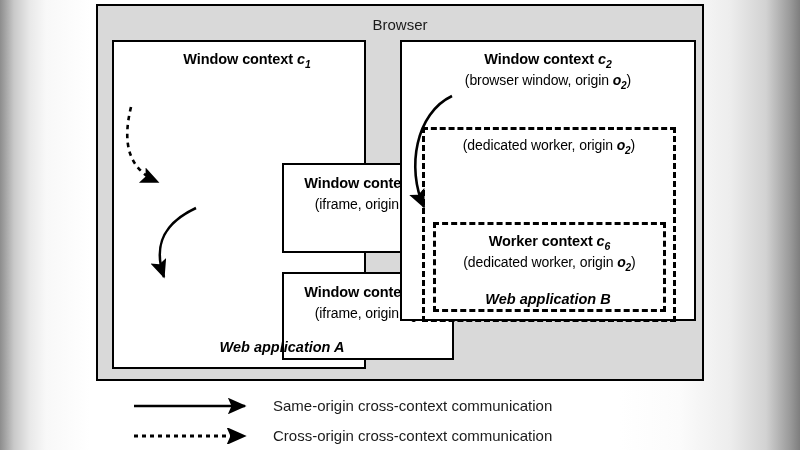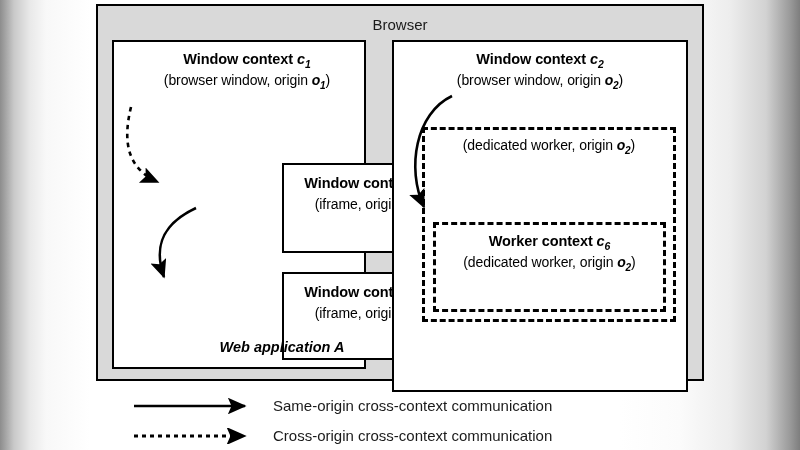--- a/index.html
+++ b/index.html
@@ -41,21 +41,21 @@
   }
 
   
   .app-box {
     position: absolute;
     background: #ffffff;
     border: 2px solid #000000;
     box-sizing: border-box;
   }
   #app-a { left: 112px; top: 40px; width: 254px; height: 329px; }
-  #app-b { left: 392px; top: 40px; width: 296px; height: 352px; }
+  #app-b { left: 400px; top: 40px; width: 296px; height: 281px; }
 
   .ctx-head {
     position: absolute;
     left: 0;
     width: 100%;
     text-align: center;
     line-height: 1.30;
   }
   .ctx-head .l1 {
     display: block;
@@ -161,21 +161,20 @@
 <div id="stage">
 
   <div class="browser-box">
     <div class="browser-title">Browser</div>
   </div>
 
   <div class="app-box" id="app-a">
 
     <div class="ctx-head" id="c1-head">
       <span class="l1"><span>Window context</span><span class="sub"> <span>c</span><sub>1</sub></span></span>
-      <span class="l2"><span>(browser window, origin </span><span class="sub"><span>o</span><sub>1</sub></span><span>)</span></span>
     </div>
 
     <div class="ctx-box-solid" id="c3-box">
       <div class="ctx-head" id="c3-head">
         <span class="l1"><span>Window context</span><span class="sub"> <span>c</span><sub>3</sub></span></span>
         <span class="l2"><span>(iframe, origin </span><span class="sub"><span>o</span><sub>3</sub></span><span>)</span></span>
       </div>
     </div>
 
     <div class="ctx-box-solid" id="c4-box">
@@ -188,20 +187,21 @@
     <div class="app-label" id="app-a-label">Web application A</div>
   </div>
 
   <div class="app-box" id="app-b">
 
     <div class="ctx-head" id="c2-head">
       <span class="l1"><span>Window context</span><span class="sub"> <span>c</span><sub>2</sub></span></span>
       <span class="l2"><span>(browser window, origin </span><span class="sub"><span>o</span><sub>2</sub></span><span>)</span></span>
     </div>
 
+    <div class="app-label" id="app-b-label">Web application B</div>
   </div>
 
   <div class="ctx-box-dashed" id="c5-box">
     <div class="ctx-head" id="c5-head">
       <span class="l2"><span>(dedicated worker, origin </span><span class="sub"><span>o</span><sub>2</sub></span><span>)</span></span>
     </div>
   </div>
 
   <div class="ctx-box-dashed" id="c6-box">
     <div class="ctx-head" id="c6-head">

